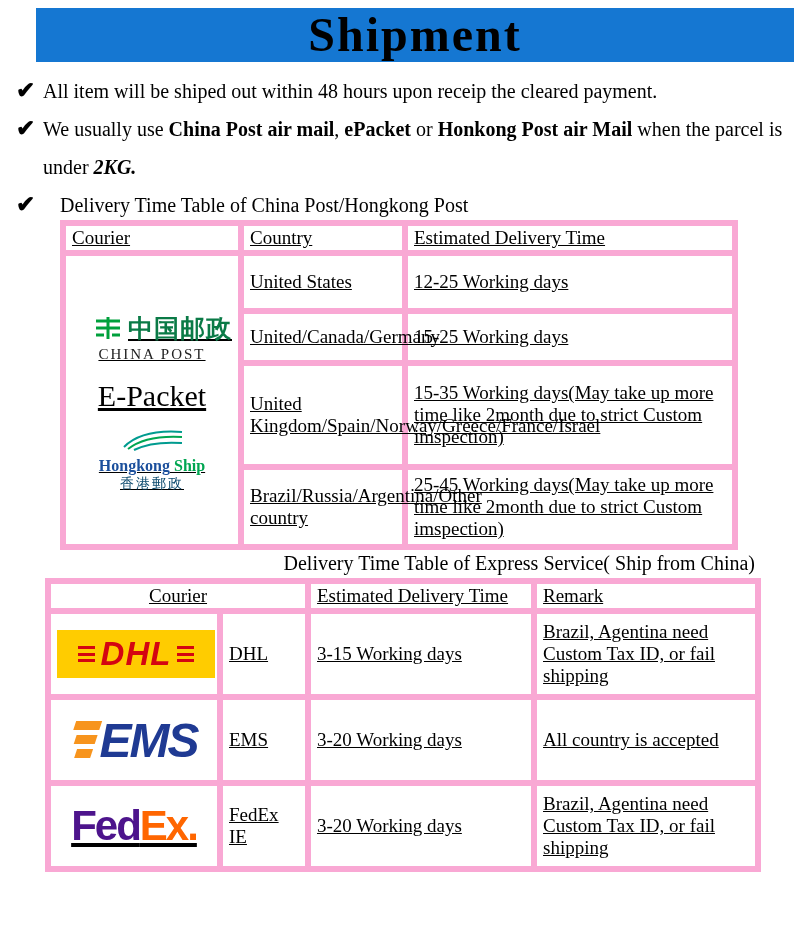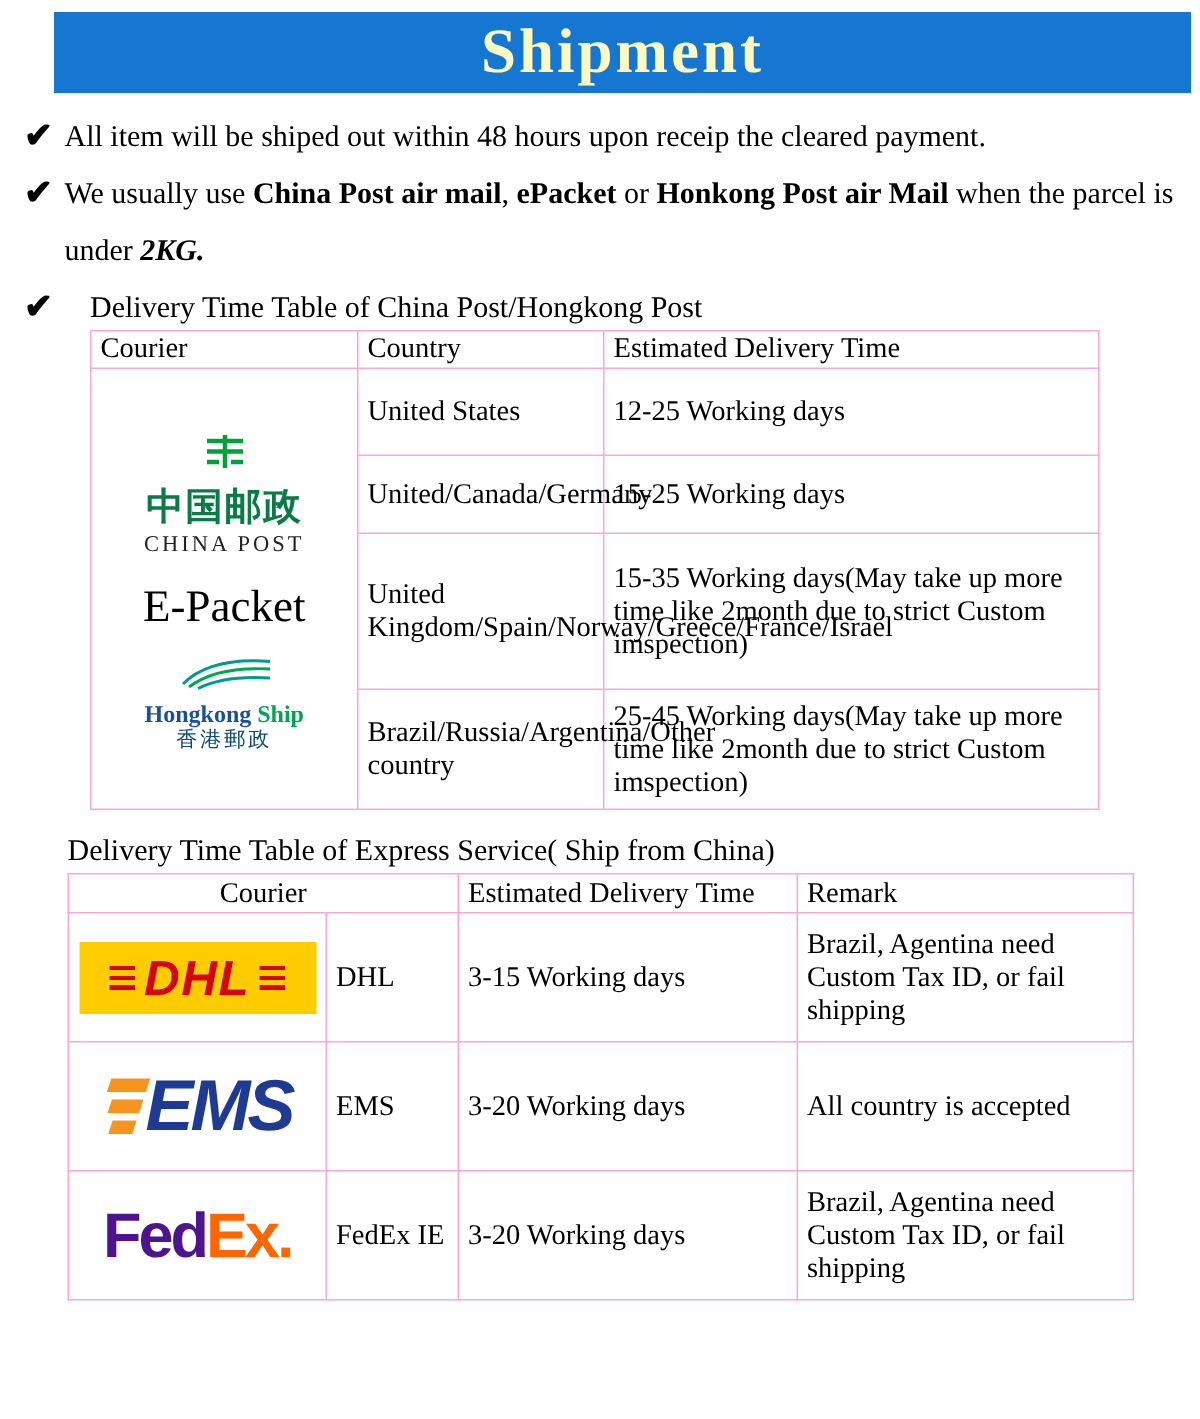--- a/index.html
+++ b/index.html
@@ -16,22 +16,22 @@
   
   .banner {
     margin: 8px 6px 10px 36px;
     height: 54px;
     background: #1577d2;
     display: flex;
     align-items: center;
     justify-content: center;
   }
   .banner h1 {
-    color: #fef9c3;
-    font-size: 42px;
+    color: #000000;
+    font-size: 48px;
     font-weight: bold;
     letter-spacing: 2px;
     line-height: 54px;
   }
 
   
   .bullets { margin: 10px 12px 0 16px; font-size: 20px; }
   .bullet { position: relative; padding-left: 27px; line-height: 38px; }
   .check {
     position: absolute; left: 0; top: 0;
@@ -40,32 +40,33 @@
   .seg-normal { font-weight: normal; }
   .seg-bold { font-weight: bold; }
   .seg-bold-italic { font-weight: bold; font-style: italic; }
 
   
   .tbl-title-1 {
     width: 672px; margin: 8px 0 3px 60px;
     text-align: left; font-size: 20px;
   }
   .tbl-title-2 {
-    width: 710px; margin: 16px 0 3px 45px;
-    text-align: left; font-size: 20px;
+    width: 710px; margin: 2px 0 3px 45px;
+    text-align: right; font-size: 20px;
   }
 
   
   table { border-collapse: collapse; font-size: 19px; }
   th, td {
-    border: 1px solid #f9a8d4;
+    border: 6px solid #f9a8d4;
     padding: 1px 6px;
     font-weight: normal;
     text-align: left;
     vertical-align: middle;
+    text-decoration: underline;
   }
   .t1 { margin-left: 60px; width: 672px; table-layout: fixed; }
   .t1 .c-courier { width: 178px; }
   .t1 .c-country { width: 164px; }
   .t1 .c-time    { width: 330px; }
   .t1 .hrow th { height: 25px; }
   .t1 .r1 { height: 58px; }
   .t1 .r2 { height: 52px; }
   .t1 .r3 { height: 104px; }
   .t1 .r4 { height: 80px; }
@@ -76,21 +77,21 @@
   .t2 .c-time   { width: 226px; }
   .t2 .c-remark { width: 224px; }
   .t2 .hrow th { height: 26px; }
   .t2 .hrow th.centered { text-align: center; }
   .t2 tr.row { height: 86px; }
   .t2 .logo-cell { text-align: center; }
 
   
   .courier-cell { text-align: center; vertical-align: middle; }
   .cp-logo { margin-top: 4px; }
-  .cp-row { display: flex; align-items: center; justify-content: flex-end; gap: 5px; flex-direction: column; }
+  .cp-row { display: flex; align-items: center; justify-content: flex-end; gap: 5px; }
   .cp-cn { font-size: 25px; font-weight: bold; color: #0a7a46; letter-spacing: 1px; }
   .cp-en { font-size: 15px; color: #222; letter-spacing: 2px; margin-top: 1px; }
   .epacket { font-size: 30px; margin: 16px 0 14px 0; color: #000; }
   .hk-logo { line-height: 1.2; }
   .hk-words { font-size: 16px; font-weight: bold; }
   .hk-blue { color: #1b4f9c; }
   .hk-green { color: #00a651; }
   .hk-cn { font-size: 14px; color: #0c4a6e; letter-spacing: 2px; }
 
   

